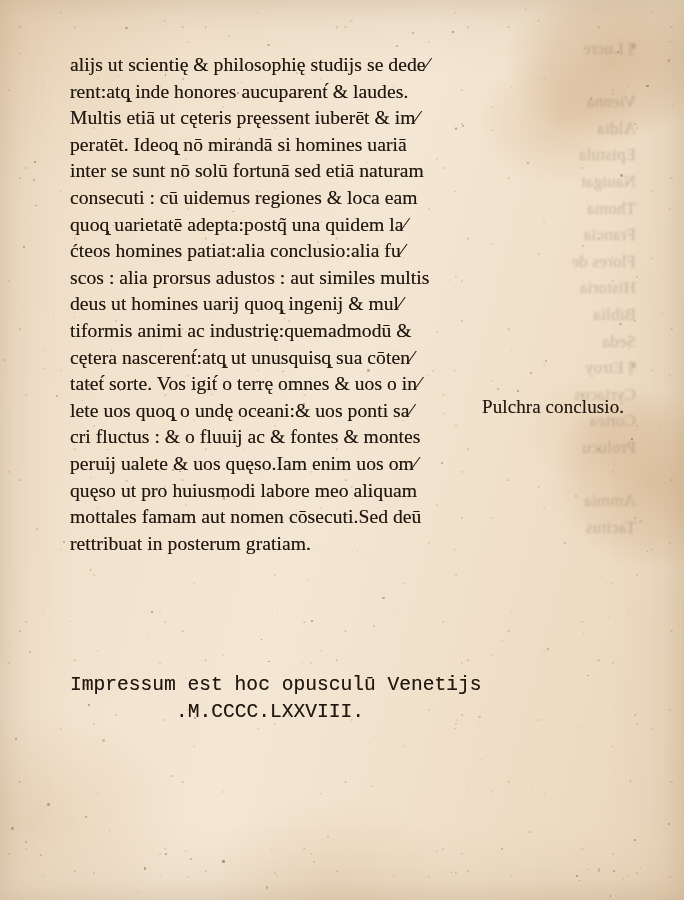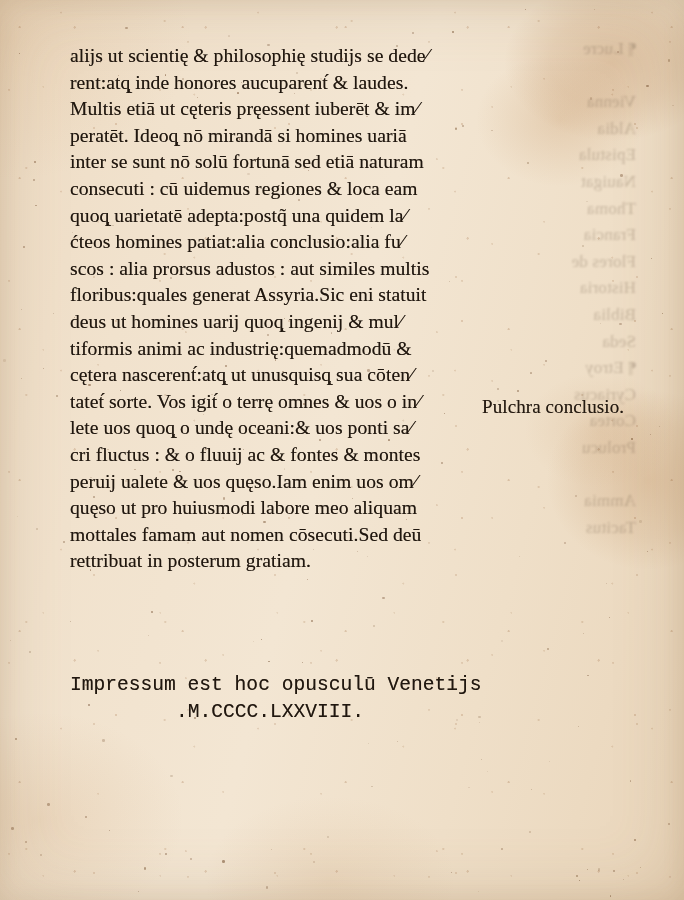--- a/index.html
+++ b/index.html
@@ -47,21 +47,21 @@
   
   #showthrough{
     position:absolute;top:36px;left:486px;width:150px;height:730px;
     transform:scaleX(-1);
     color:#6d5a46;opacity:.30;
     font-family:"Liberation Serif","DejaVu Serif",serif;
     font-size:17px;line-height:26.6px;letter-spacing:.2px;
     pointer-events:none;filter:blur(.9px);white-space:pre;
   }
   #body-text{
-    position:absolute;left:70px;top:43px;width:396px;
+    position:absolute;left:70px;top:52px;width:396px;
     font-size:19.6px;line-height:26.6px;
     color:#20170f;letter-spacing:.05px;white-space:nowrap;
   }
   #body-text .ln{height:26.6px;display:block;text-shadow:0 0 .55px rgba(32,23,15,.55);}
   #marginal{
     position:absolute;left:482px;top:396px;
     font-size:19px;color:#241a11;letter-spacing:.1px;white-space:nowrap;
     text-shadow:0 0 .55px rgba(36,26,17,.5);
   }
   #colophon{
@@ -104,21 +104,20 @@
   <div id="body-text">
       <span class="ln">alijs ut scientię &amp; philosophię studijs se dede⁄</span>
       <span class="ln">rent:atq̨ inde honores aucuparent́ &amp; laudes.</span>
       <span class="ln">Multis etiā ut cęteris pręessent iuberēt &amp; im⁄</span>
       <span class="ln">peratēt. Ideoq̨ nō mirandā si homines uariā</span>
       <span class="ln">inter se sunt nō solū fortunā sed etiā naturam</span>
       <span class="ln">consecuti : cū uidemus regiones  &amp;  loca eam</span>
       <span class="ln">quoq̨ uarietatē adepta:postq̃ una quidem la⁄</span>
       <span class="ln">ćteos homines patiat:alia conclusio:alia fu⁄</span>
       <span class="ln">scos : alia prorsus adustos : aut similes multis</span>
-      <span class="ln">floribus:quales generat Assyria.Sic eni statuit</span>
       <span class="ln">deus ut  homines uarij quoq̨ ingenij  &amp;  mul⁄</span>
       <span class="ln">tiformis animi ac industrię:quemadmodū &amp;</span>
       <span class="ln">cętera nascerent́:atq̨ ut unusquisq̨ sua cōten⁄</span>
       <span class="ln">tatet́ sorte. Vos igit́ o terrę omnes &amp; uos o in⁄</span>
       <span class="ln">lete uos quoq̨ o undę oceani:&amp; uos ponti sa⁄</span>
       <span class="ln">cri fluctus : &amp; o fluuij ac &amp; fontes &amp; montes</span>
       <span class="ln">peruij ualete &amp; uos quęso.Iam enim uos om⁄</span>
       <span class="ln">quęso ut pro huiusmodi labore meo aliquam</span>
       <span class="ln">mottales famam aut nomen cōsecuti.Sed deū</span>
       <span class="ln">rettribuat in posterum gratiam.</span>

